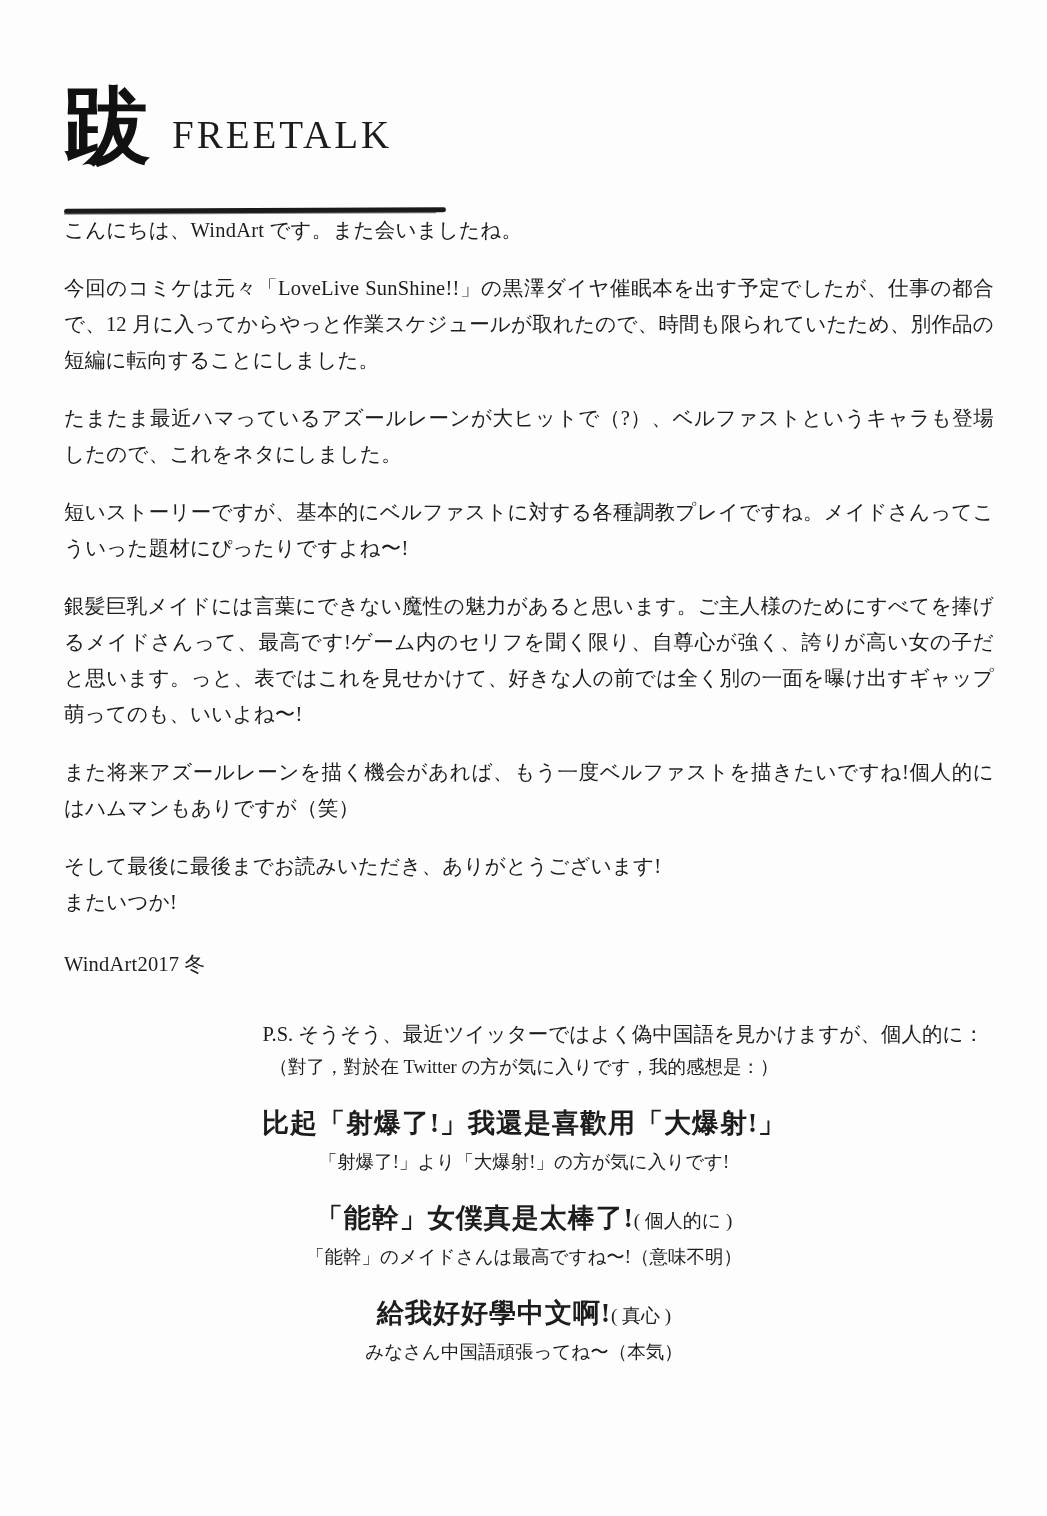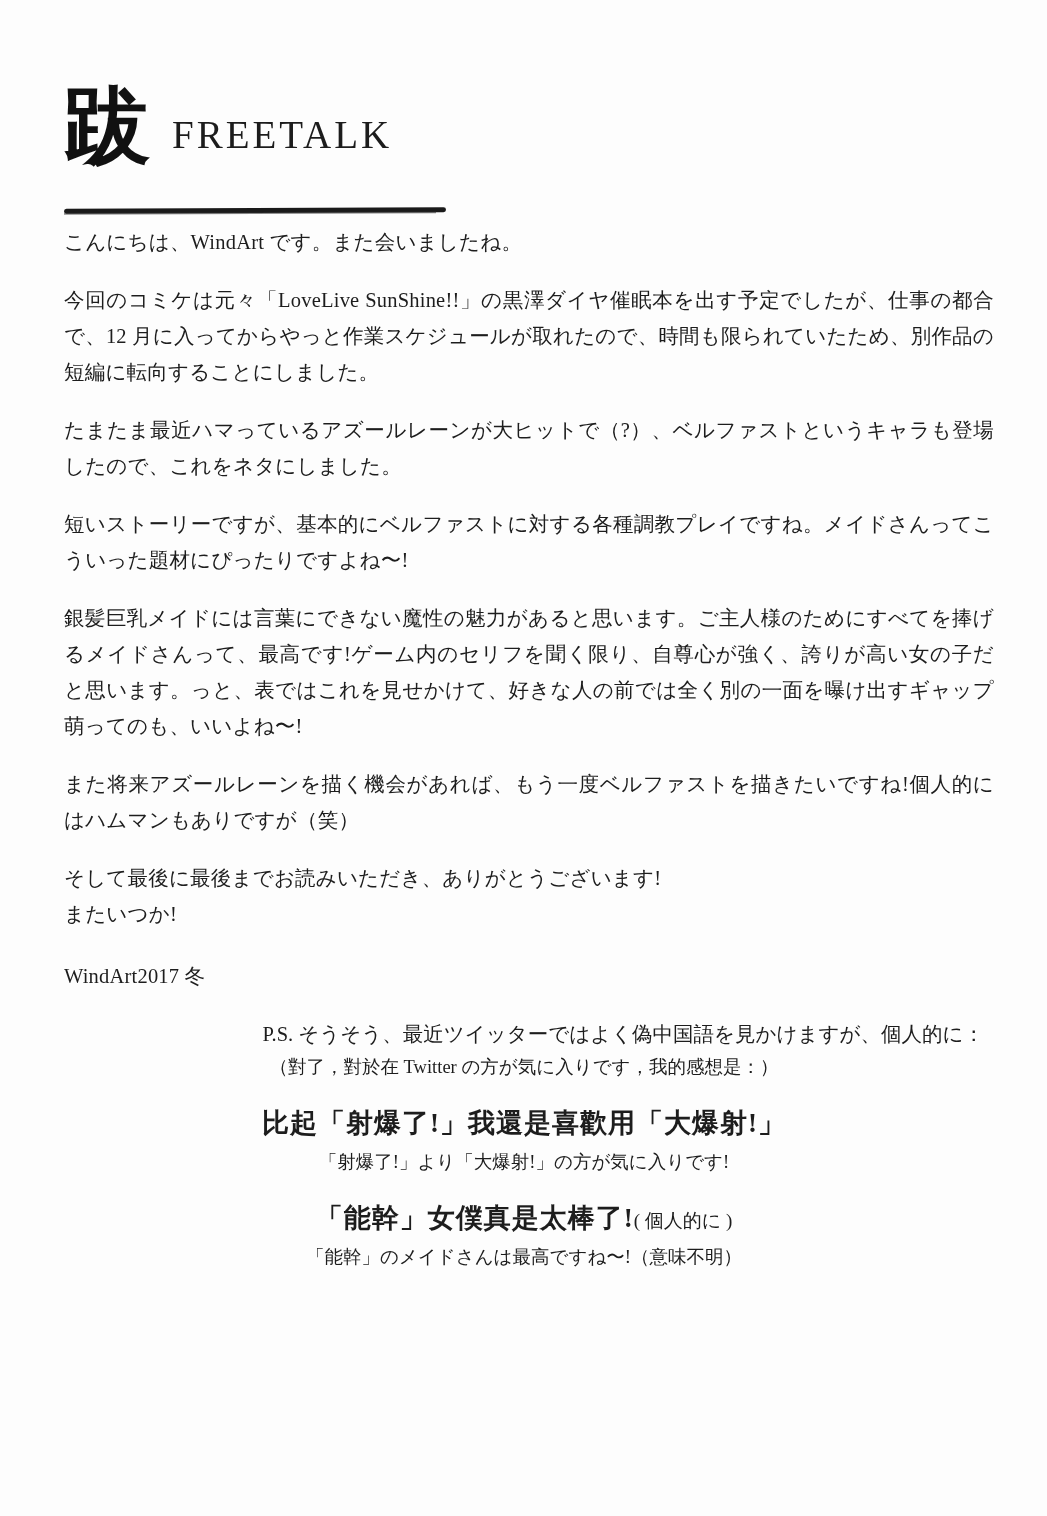--- a/index.html
+++ b/index.html
@@ -65,21 +65,21 @@
     top: 4px;
     width: 372px;
     height: 2px;
     background: #2a2a2a;
     opacity: .55;
   }
   
   .body-text {
     position: absolute;
     left: 64px;
-    top: 224px;
+    top: 212px;
     width: 930px;
     font-size: 20.5px;
     line-height: 36px;
     letter-spacing: .2px;
     color: #1d1d1d;
   }
   .para {
     margin: 0 0 22px 0;
     text-align: justify;
   }
@@ -167,16 +167,20 @@
     <div class="ps-group">
       <div class="ps-big"><span>比起「射爆了!」我還是喜歡用「大爆射!」</span><span class="note"></span></div>
       <div class="ps-small">「射爆了!」より「大爆射!」の方が気に入りです!</div>
     </div>
 
     <div class="ps-group">
       <div class="ps-big"><span>「能幹」女僕真是太棒了!</span><span class="note">( 個人的に )</span></div>
       <div class="ps-small">「能幹」のメイドさんは最高ですね〜!（意味不明）</div>
     </div>
 
+    <div class="ps-group">
+      <div class="ps-big"><span>給我好好學中文啊!</span><span class="note">( 真心 )</span></div>
+      <div class="ps-small">みなさん中国語頑張ってね〜（本気）</div>
+    </div>
   </div>
 
 
 </div>
 
 </body></html>

